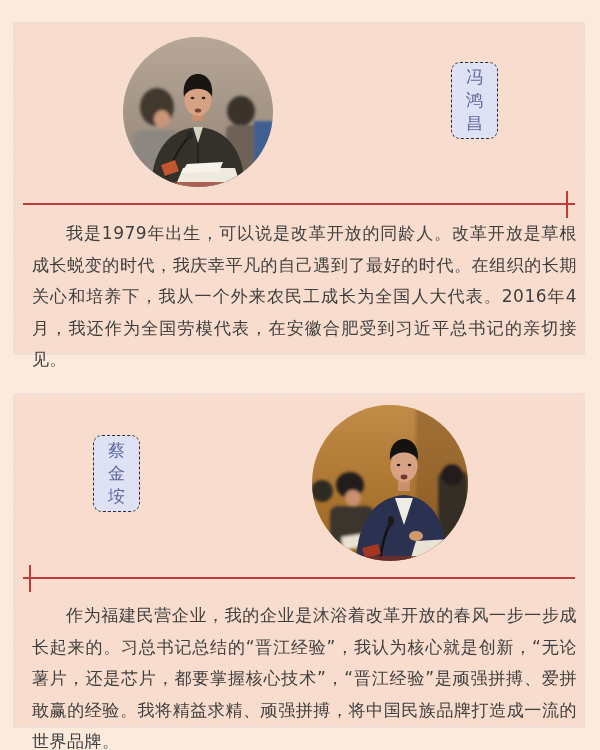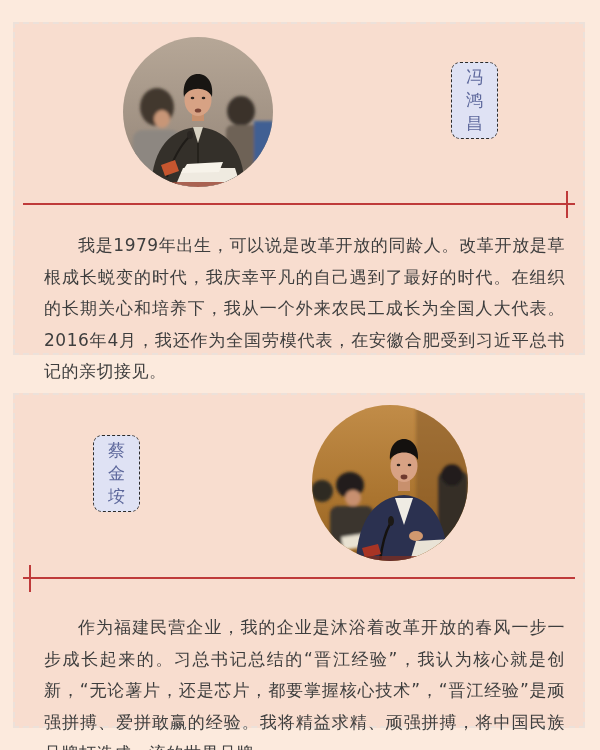--- a/index.html
+++ b/index.html
@@ -39,21 +39,21 @@
   }
   .card-1 .divider{top:179px;}
   .card-2 .divider{top:182px;}
   .tick{
     position:absolute;width:2px;height:27px;top:-12px;background:#bf3a3a;
   }
   .card-1 .tick{right:7px;}
   .card-2 .tick{left:6px;}
 
   .para{
-    position:absolute;left:17px;right:6px;margin:12px;
+    position:absolute;left:17px;right:6px;margin:0;
     color:#3e3e3e;font-size:17px;line-height:31.5px;
     letter-spacing:0.5px;text-indent:2em;text-align:justify;
   }
   .card-1 .para{top:194px;}
   .card-2 .para{top:205px;}
 </style>
 </head>
 <body>
 
 <div class="page">

